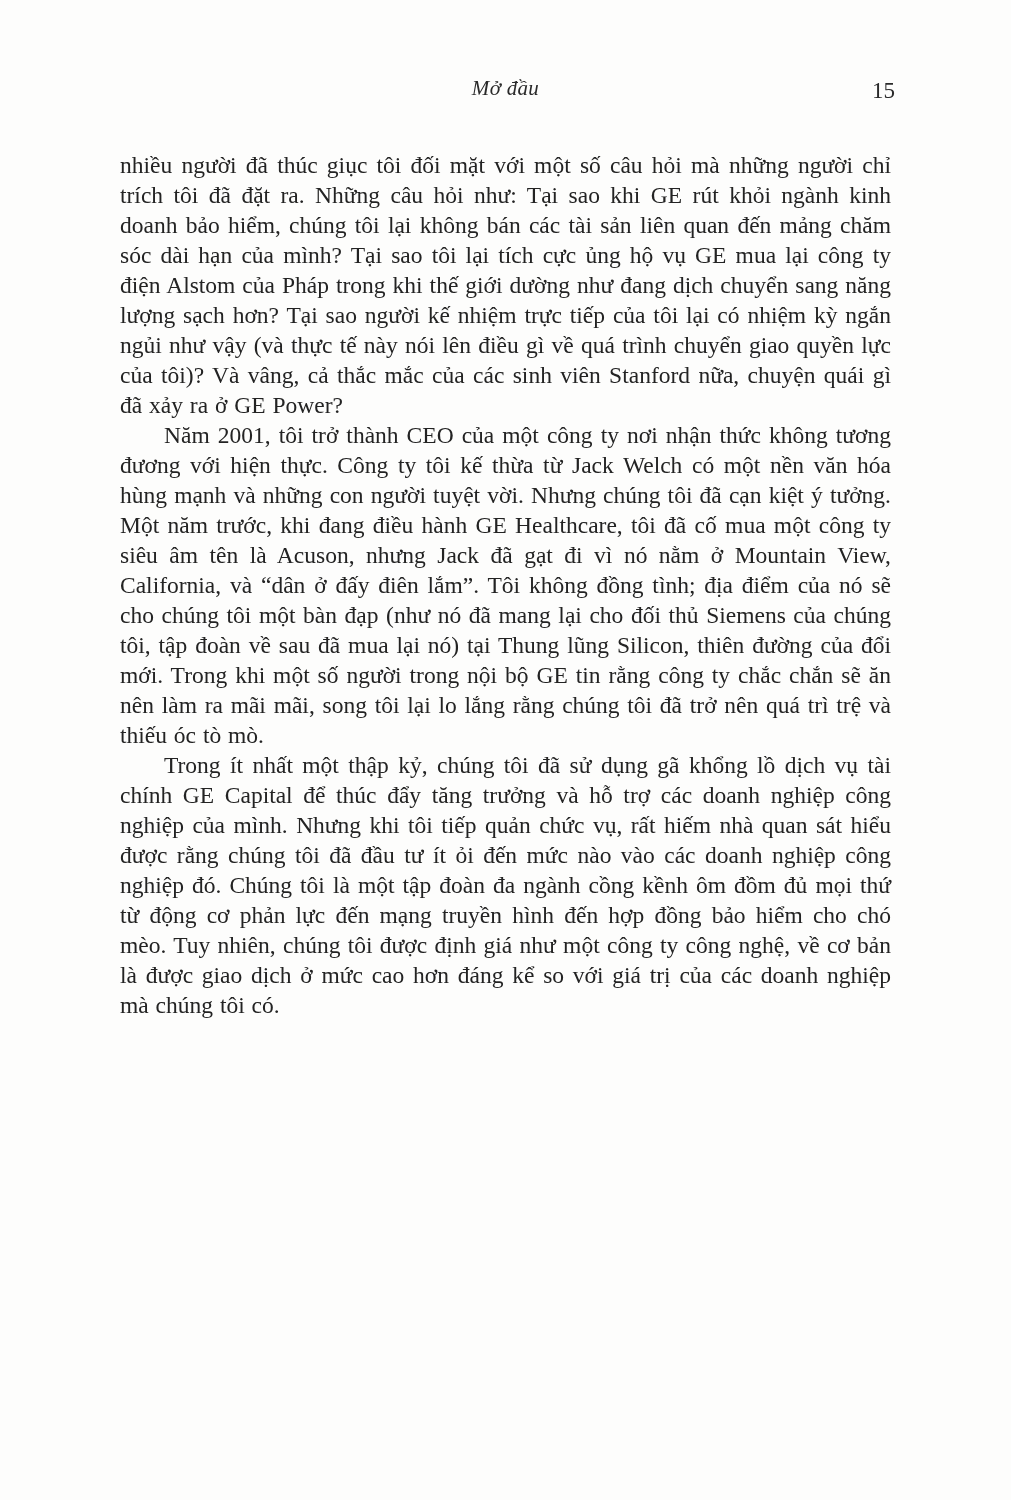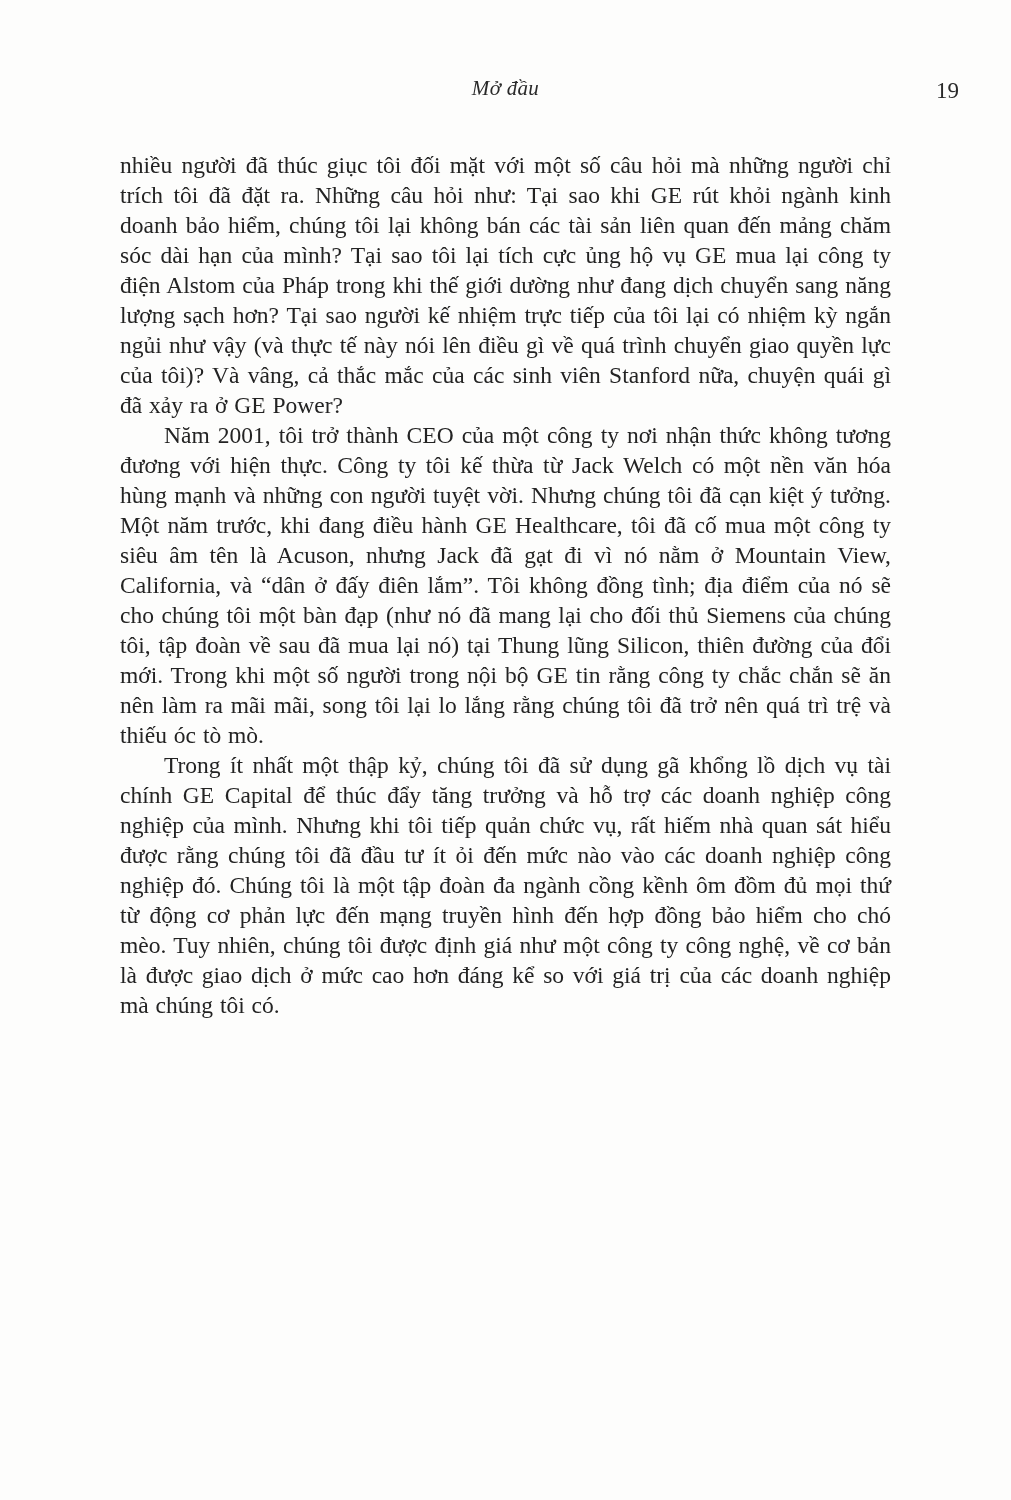--- a/index.html
+++ b/index.html
@@ -13,21 +13,21 @@
     height: 1500px;
     margin: 0 auto;
     background: #fdfdfc;
     color: #1e1e1e;
     font-family: "Liberation Serif", "DejaVu Serif", serif;
     overflow: hidden;
     box-sizing: border-box;
   }
   .page-header {
     position: relative;
-    margin: 0 52px;
+    margin: 0 116px;
     padding-top: 76px;
     height: 34px;
   }
   .running-title {
     text-align: center;
     font-style: italic;
     font-size: 21px;
     letter-spacing: 0.3px;
     color: #2a2a2a;
   }
@@ -54,21 +54,21 @@
     text-indent: 44px;
   }
 </style>
 </head>
 <body>
 
 <div class="page">
 
   <div class="page-header">
     <div class="running-title">Mở đầu</div>
-    <div class="page-number">19</div>
+    <div class="page-number">15</div>
   </div>
 
   <div class="body-text">
     <p>nhiều người đã thúc giục tôi đối mặt với một số câu hỏi mà những người chỉ trích tôi đã đặt ra. Những câu hỏi như: Tại sao khi GE rút khỏi ngành kinh doanh bảo hiểm, chúng tôi lại không bán các tài sản liên quan đến mảng chăm sóc dài hạn của mình? Tại sao tôi lại tích cực ủng hộ vụ GE mua lại công ty điện Alstom của Pháp trong khi thế giới dường như đang dịch chuyển sang năng lượng sạch hơn? Tại sao người kế nhiệm trực tiếp của tôi lại có nhiệm kỳ ngắn ngủi như vậy (và thực tế này nói lên điều gì về quá trình chuyển giao quyền lực của tôi)? Và vâng, cả thắc mắc của các sinh viên Stanford nữa, chuyện quái gì đã xảy ra ở GE Power?</p>
     <p class="indented">Năm 2001, tôi trở thành CEO của một công ty nơi nhận thức không tương đương với hiện thực. Công ty tôi kế thừa từ Jack Welch có một nền văn hóa hùng mạnh và những con người tuyệt vời. Nhưng chúng tôi đã cạn kiệt ý tưởng. Một năm trước, khi đang điều hành GE Healthcare, tôi đã cố mua một công ty siêu âm tên là Acuson, nhưng Jack đã gạt đi vì nó nằm ở Mountain View, California, và “dân ở đấy điên lắm”. Tôi không đồng tình; địa điểm của nó sẽ cho chúng tôi một bàn đạp (như nó đã mang lại cho đối thủ Siemens của chúng tôi, tập đoàn về sau đã mua lại nó) tại Thung lũng Silicon, thiên đường của đổi mới. Trong khi một số người trong nội bộ GE tin rằng công ty chắc chắn sẽ ăn nên làm ra mãi mãi, song tôi lại lo lắng rằng chúng tôi đã trở nên quá trì trệ và thiếu óc tò mò.</p>
     <p class="indented">Trong ít nhất một thập kỷ, chúng tôi đã sử dụng gã khổng lồ dịch vụ tài chính GE Capital để thúc đẩy tăng trưởng và hỗ trợ các doanh nghiệp công nghiệp của mình. Nhưng khi tôi tiếp quản chức vụ, rất hiếm nhà quan sát hiểu được rằng chúng tôi đã đầu tư ít ỏi đến mức nào vào các doanh nghiệp công nghiệp đó. Chúng tôi là một tập đoàn đa ngành cồng kềnh ôm đồm đủ mọi thứ từ động cơ phản lực đến mạng truyền hình đến hợp đồng bảo hiểm cho chó mèo. Tuy nhiên, chúng tôi được định giá như một công ty công nghệ, về cơ bản là được giao dịch ở mức cao hơn đáng kể so với giá trị của các doanh nghiệp mà chúng tôi có.</p>
   </div>
 
 </div>
 

